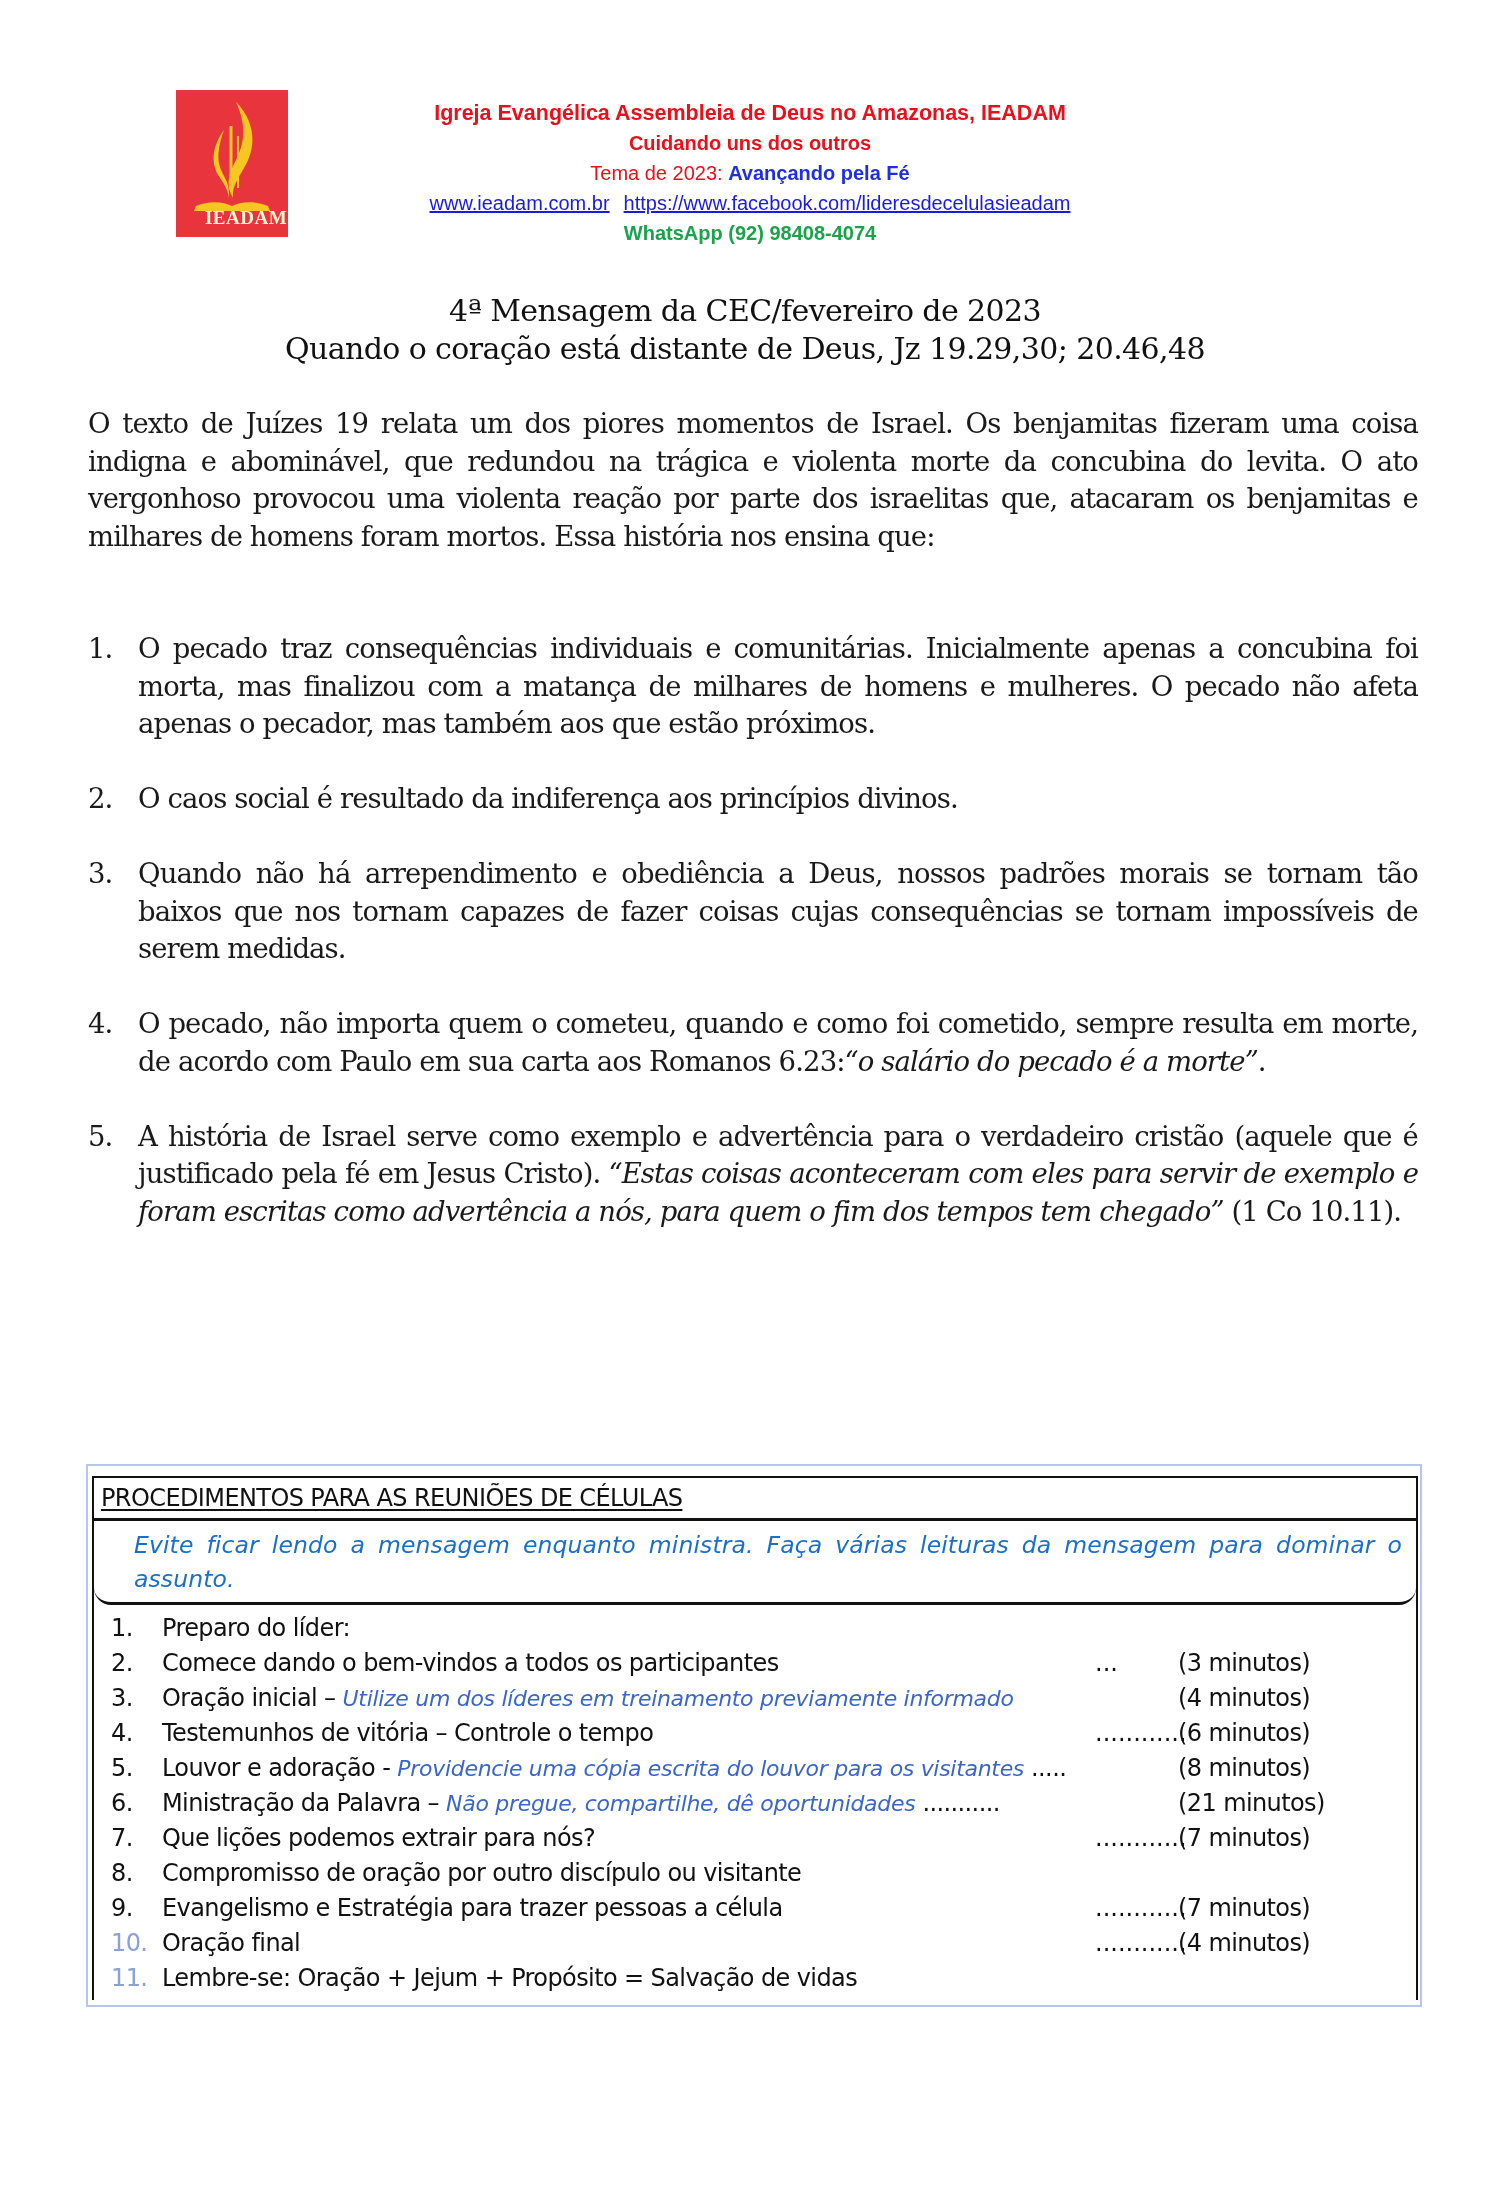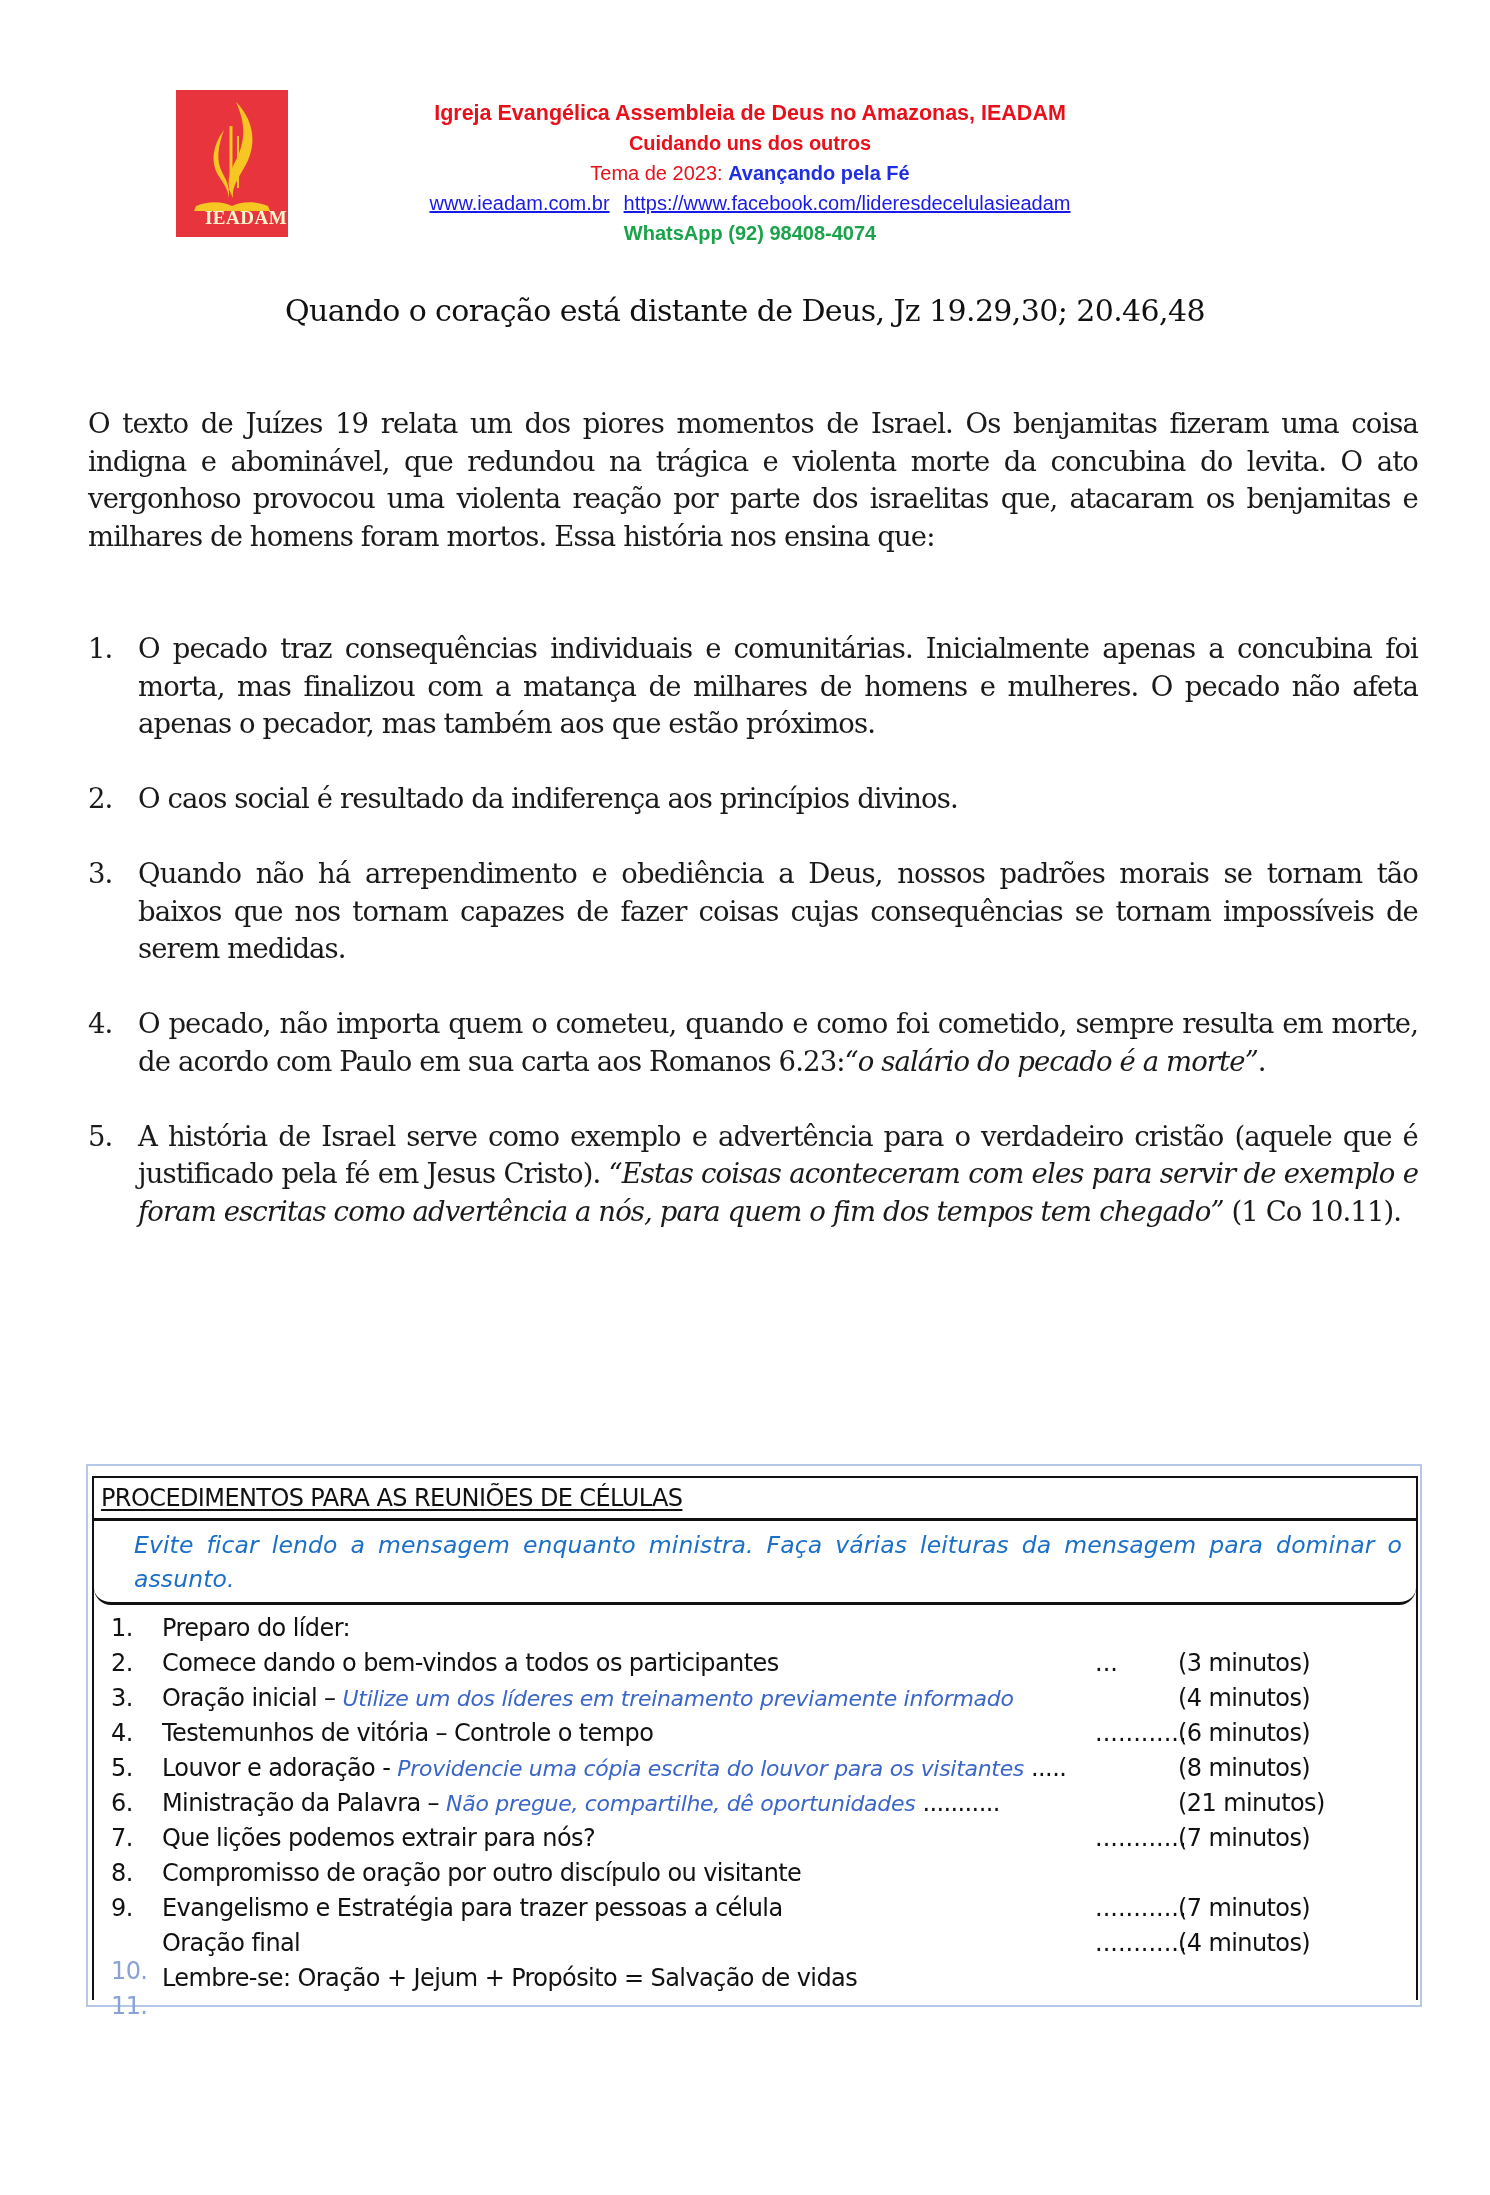--- a/index.html
+++ b/index.html
@@ -67,21 +67,21 @@
   .proc-title span { text-decoration: underline; text-decoration-thickness: 2px; text-underline-offset: 3px; }
   .proc-tip {
     padding: 7px 14px 6px 40px; border-bottom: 3px solid #111;
     font-size: 23.5px; line-height: 34px; color: #1a6fc8; font-style: italic; text-align: justify;
     letter-spacing: 0.1px;
     border-radius: 17px;
   }
   .proc-list { list-style: none; margin: 0; padding: 6px 0 0 0; font-size: 24px; color: #111; letter-spacing: -0.6px; }
   .proc-list li { position: relative; height: 35px; line-height: 35px; }
   .proc-list .pnum { position: absolute; left: 17px; }
-  .proc-list .pnum.light { color: #8aa0d6; margin-top: 28px; }
+  .proc-list .pnum.light { color: #8aa0d6; }
   .proc-list .ptext { position: absolute; left: 68px; white-space: nowrap; }
   .proc-list .note { color: #3b66c9; font-style: italic; font-size: 22px; letter-spacing: -0.3px; }
   .proc-list .dots { position: absolute; white-space: nowrap; letter-spacing: 0; }
   .proc-list .mins { position: absolute; left: 1084px; white-space: nowrap; }
   .proc-list .mins.wide { left: 1084px; }
 </style>
 </head>
 <body>
 
 <div class="logo">
@@ -97,20 +97,21 @@
 
 <div class="header-lines">
   <div class="line red org">Igreja Evangélica Assembleia de Deus no Amazonas, IEADAM</div>
   <div class="line red motto">Cuidando uns dos outros</div>
   <div class="line"><span class="red">Tema de 2023: </span><span class="blue-b">Avançando pela Fé</span></div>
   <div class="line links"><a>www.ieadam.com.br</a><span class="sep"></span><a>https://www.facebook.com/lideresdecelulasieadam</a></div>
   <div class="line whatsapp">WhatsApp (92) 98408-4074</div>
 </div>
 
 <div class="title-block">
+  <div>4ª Mensagem da CEC/fevereiro de 2023</div>
   <div>Quando o coração está distante de Deus, Jz 19.29,30; 20.46,48</div>
 </div>
 
 <div class="body-text intro">O texto de Juízes 19 relata um dos piores momentos de Israel. Os benjamitas fizeram uma coisa indigna e abominável, que redundou na trágica e violenta morte da concubina do levita. O ato vergonhoso provocou uma violenta reação por parte dos israelitas que, atacaram os benjamitas e milhares de homens foram mortos. Essa história nos ensina que:</div>
 
 <ol class="points">
   <li><span class="num">1.</span><span>O pecado traz consequências individuais e comunitárias. Inicialmente apenas a concubina foi morta, mas finalizou com a matança de milhares de homens e mulheres. O pecado não afeta apenas o pecador, mas também aos que estão próximos.</span></li>
   <li><span class="num">2.</span><span>O caos social é resultado da indiferença aos princípios divinos.</span></li>
   <li><span class="num">3.</span><span>Quando não há arrependimento e obediência a Deus, nossos padrões morais se tornam tão baixos que nos tornam capazes de fazer coisas cujas consequências se tornam impossíveis de serem medidas.</span></li>
   <li><span class="num">4.</span><span>O pecado, não importa quem o cometeu, quando e como foi cometido, sempre resulta em morte, de acordo com Paulo em sua carta aos Romanos 6.23:</span><i>“o salário do pecado é a morte”</i><span>.</span></li>

